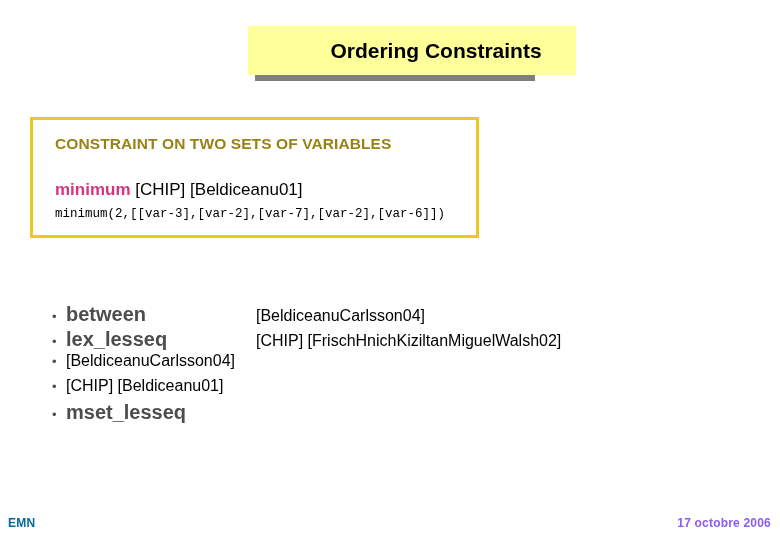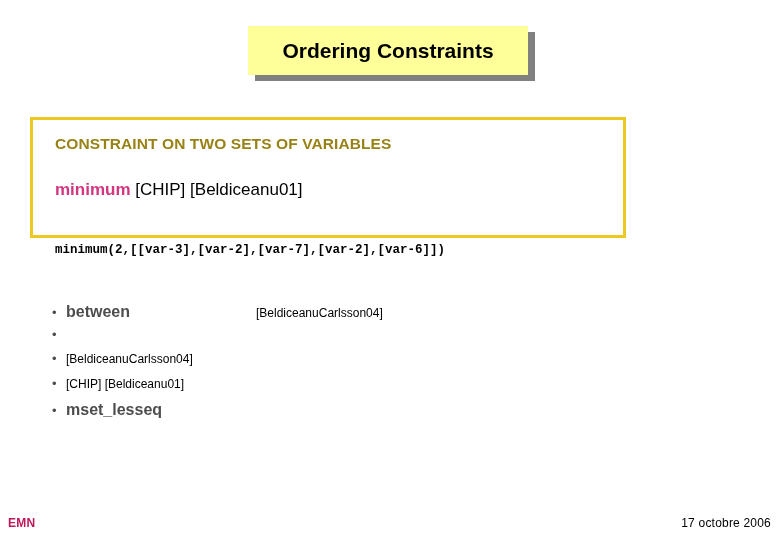--- a/index.html
+++ b/index.html
@@ -34,35 +34,36 @@
   #title-banner .plate {
     position: absolute;
     left: 0;
     top: 0;
     width: 280px;
     height: 49px;
     background: #ffff99;
     display: flex;
     align-items: center;
     justify-content: center;
+    padding-left: 48px;
   }
   #title-banner .plate .text {
     font-size: 21px;
     font-weight: bold;
     color: #000000;
     letter-spacing: 0px;
     white-space: nowrap;
   }
 
   
   #highlight-box {
     position: absolute;
     left: 30px;
     top: 117px;
-    width: 596px;
+    width: 449px;
     height: 121px;
     border: 3px solid #ecc820;
     background: #ffffff;
     box-sizing: border-box;
   }
   #section-heading {
     position: absolute;
     left: 22px;
     top: 15px;
     font-size: 15.5px;
@@ -87,25 +88,24 @@
   #constraint-title-line .refs {
     font-weight: normal;
     color: #000000;
   }
   #constraint-code {
     position: absolute;
     left: 22px;
     top: 87px;
     font-family: "Liberation Mono", "DejaVu Sans Mono", monospace;
     font-size: 12.5px;
-    font-weight: bold;
+    font-weight: normal;
     color: #000000;
     white-space: pre;
     letter-spacing: 0px;
-    margin-top: 36px;
   }
 
   
   #constraint-list {
     position: absolute;
     left: 52px;
     top: 303px;
     width: 700px;
   }
   .c-row {
@@ -116,50 +116,50 @@
   .c-bullet {
     width: 14px;
     flex: 0 0 14px;
     font-size: 13px;
     color: #4d4d4d;
     line-height: 1;
   }
   .c-name {
     width: 190px;
     flex: 0 0 190px;
-    font-size: 16px;
+    font-size: 20px;
     font-weight: bold;
     color: #4d4d4d;
     white-space: nowrap;
   }
   .c-ref {
     flex: 1 1 auto;
-    font-size: 12px;
+    font-size: 16px;
     font-weight: normal;
     color: #000000;
     white-space: nowrap;
   }
 
   
   #footer-left {
     position: absolute;
     left: 8px;
     top: 516px;
     font-size: 12px;
     font-weight: bold;
-    color: #be185d;
+    color: #0369a1;
     letter-spacing: 0.3px;
   }
   #footer-right {
     position: absolute;
     right: 9px;
     top: 516px;
     font-size: 12px;
-    font-weight: normal;
-    color: #000000;
+    font-weight: bold;
+    color: #8b5cf6;
     letter-spacing: 0.2px;
     text-align: right;
   }
 </style>
 </head>
 <body>
 
 <div id="title-banner">
   <div class="shadow"></div>
   <div class="plate">
@@ -181,20 +181,22 @@
 <div id="constraint-list">
 
   <div class="c-row">
     <span class="c-bullet">•</span>
     <span class="c-name">between</span>
     <span class="c-ref">[BeldiceanuCarlsson04]</span>
   </div>
 
   <div class="c-row">
     <span class="c-bullet">•</span>
+    <span class="c-name">lex_lesseq</span>
+    <span class="c-ref">[CHIP] [FrischHnichKiziltanMiguelWalsh02]</span>
   </div>
 
   <div class="c-row">
     <span class="c-bullet">•</span>
     <span class="c-ref">[BeldiceanuCarlsson04]</span>
   </div>
 
   <div class="c-row">
     <span class="c-bullet">•</span>
     <span class="c-ref">[CHIP] [Beldiceanu01]</span>

